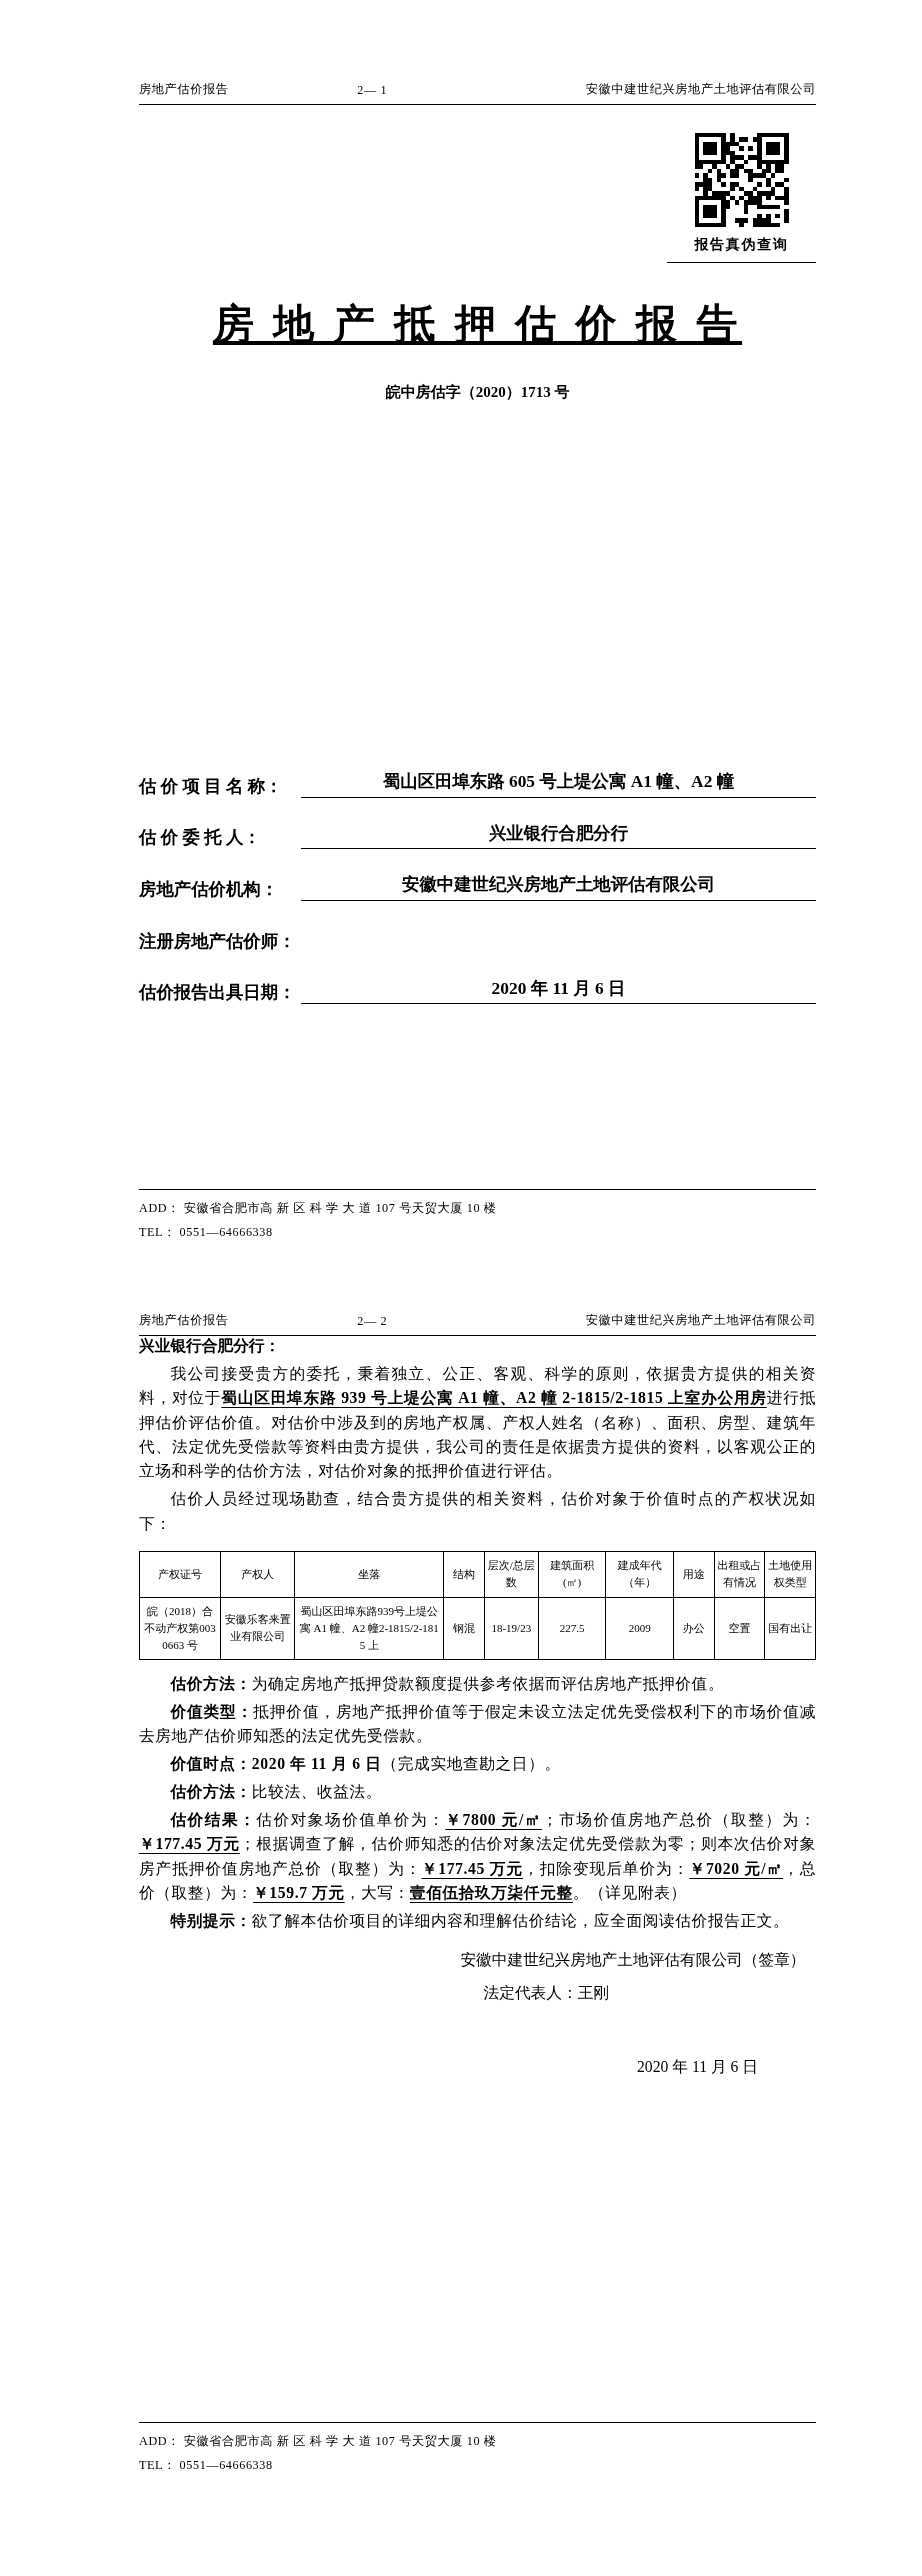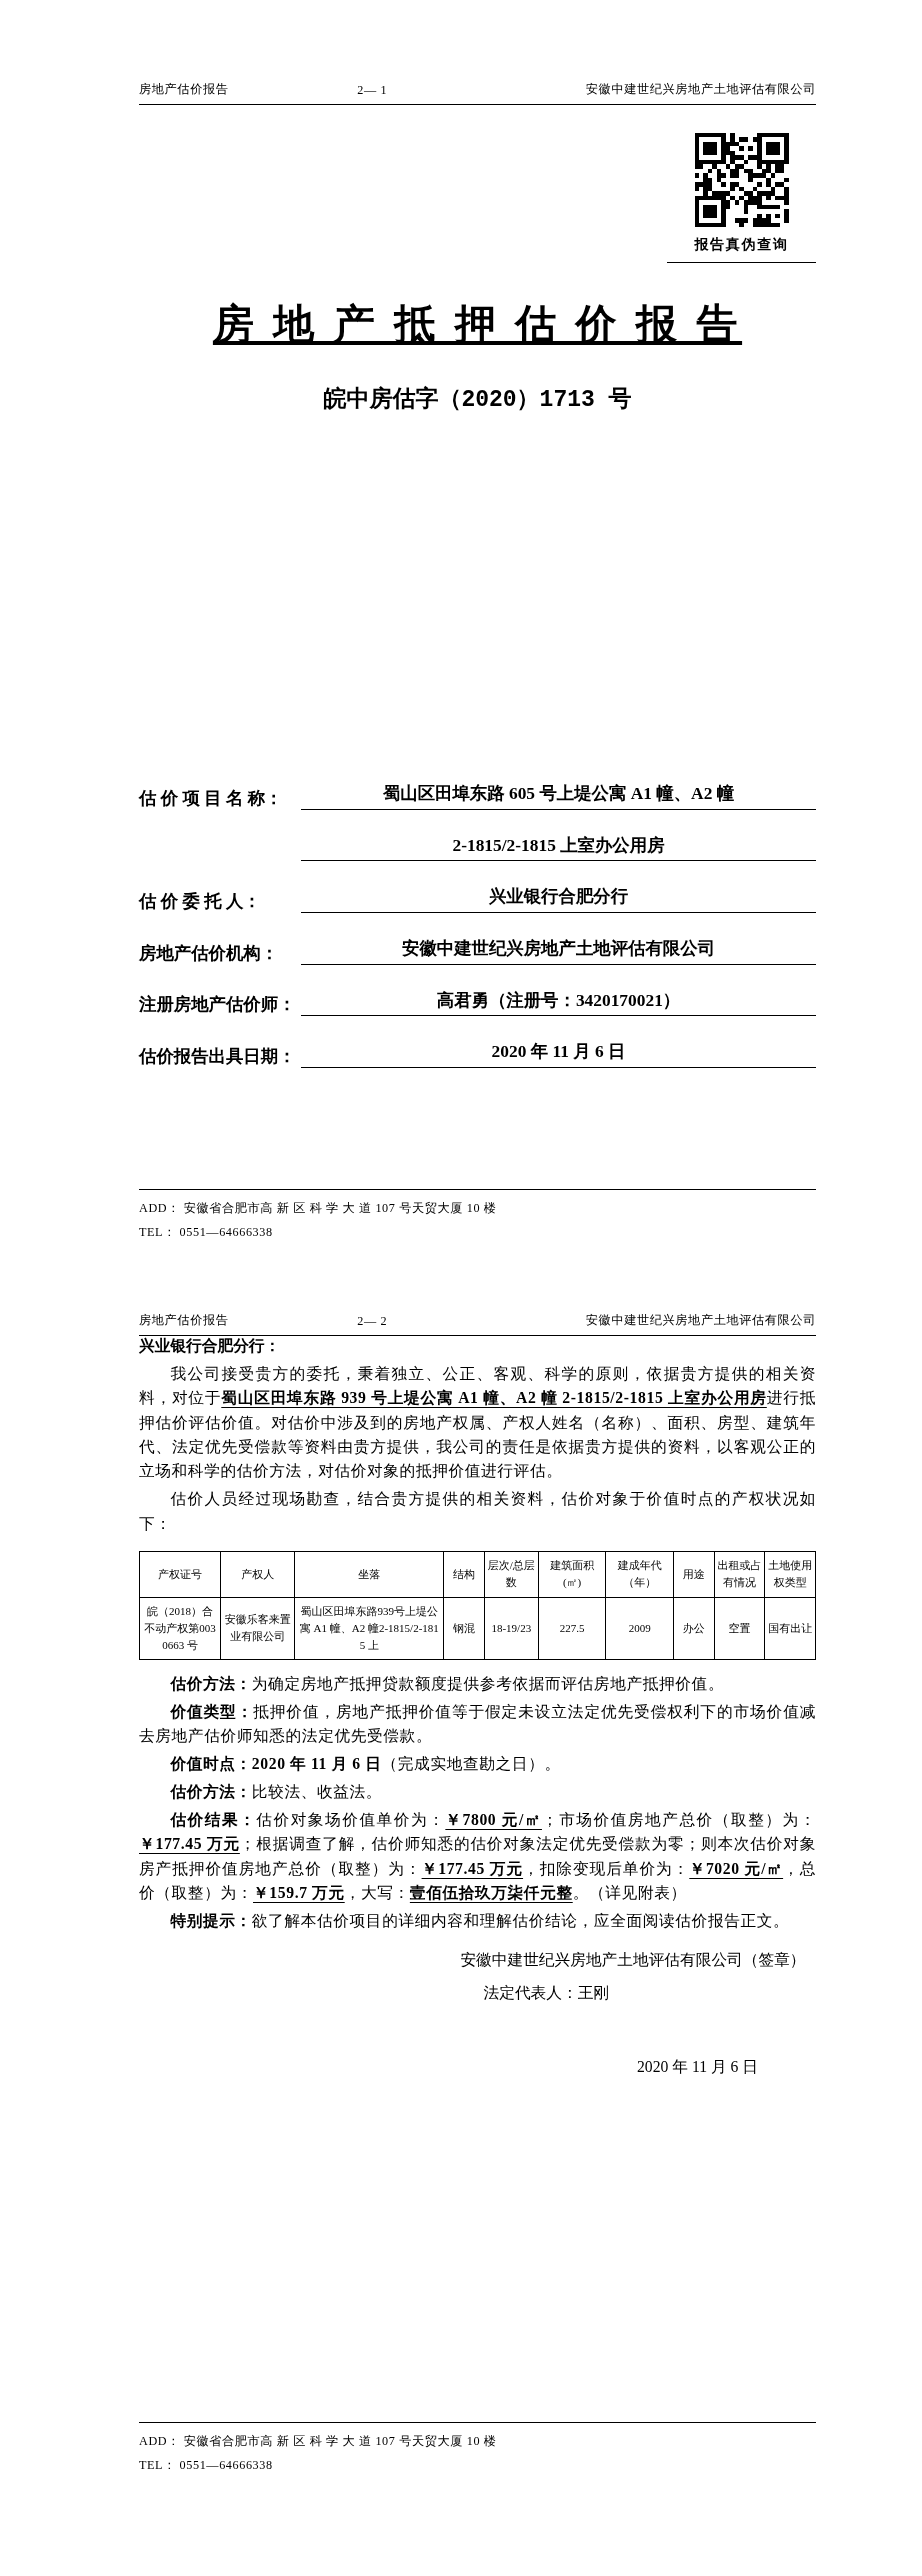--- a/index.html
+++ b/index.html
@@ -53,21 +53,21 @@
   .doc-title {
     margin: 192px 0 0 0;
     text-align: center;
     font-size: 41px; font-weight: bold; letter-spacing: 4.6px;
     white-space: nowrap;
     text-decoration: underline;
   }
   .doc-number {
     margin-top: 31px;
     text-align: center;
-    font-size: 23px; font-weight: bold; font-family: Liberation Mono, monospace;
+    font-size: 15px; font-weight: bold;
   }
   .cover-form { margin-top: 363px; font-size: 17.4px; font-weight: bold; }
   .form-row { display: flex; align-items: flex-end; height: 33px; margin-bottom: 18.6px; }
   .form-label { flex: 0 0 162px; white-space: nowrap; }
   .form-value {
     flex: 1 1 auto; text-align: center;
     border-bottom: 1.2px solid #000;
     padding-bottom: 3.5px;
     white-space: nowrap;
   }
@@ -354,34 +354,29 @@
 
     <h1 class="doc-title">房 地 产 抵 押 估 价 报 告</h1>
     <div class="doc-number">皖中房估字（2020）1713 号</div>
 
     <div class="cover-form">
       <div class="form-row">
         <span class="form-label">估 价 项 目 名 称：</span>
         <span class="form-value">蜀山区田埠东路 605 号上堤公寓 A1 幢、A2 幢</span>
       </div>
       <div class="form-row">
-        <span class="form-label"></span>
-        <span class="form-value">2-1815/2-1815 上室办公用房</span>
-      </div>
-      <div class="form-row">
         <span class="form-label">估  价  委  托  人：</span>
         <span class="form-value">兴业银行合肥分行</span>
       </div>
       <div class="form-row">
         <span class="form-label">房地产估价机构：</span>
         <span class="form-value">安徽中建世纪兴房地产土地评估有限公司</span>
       </div>
       <div class="form-row">
         <span class="form-label">注册房地产估价师：</span>
-        <span class="form-value">高君勇（注册号：3420170021）</span>
       </div>
       <div class="form-row">
         <span class="form-label">估价报告出具日期：</span>
         <span class="form-value">2020 年 11 月 6 日</span>
       </div>
     </div>
 
     <footer class="page-footer">
       <div>ADD： 安徽省合肥市高 新 区 科 学 大 道  107 号天贸大厦 10 楼</div>
       <div>TEL： 0551—64666338</div>

